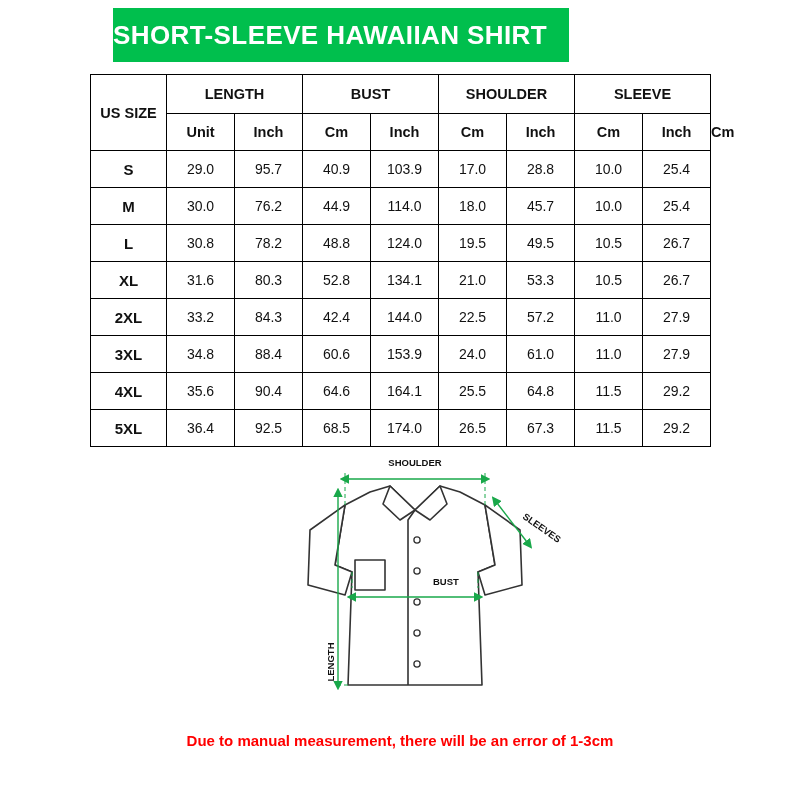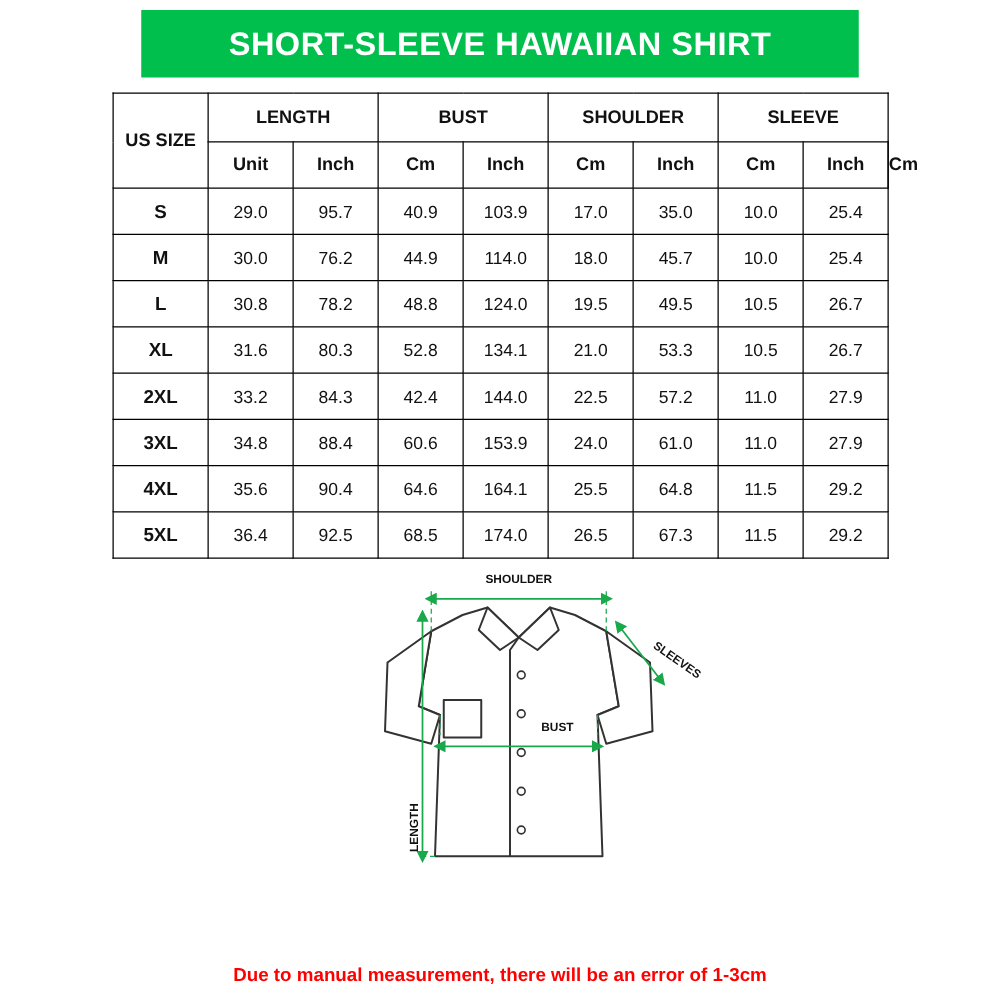--- a/index.html
+++ b/index.html
@@ -18,26 +18,25 @@
     width: 800px;
     height: 800px;
     box-sizing: border-box;
   }
 
   
   .header {
     position: absolute;
     left: 113px;
     top: 8px;
-    width: 574px;
+    width: 456px;
     height: 54px;
     background: #00bf4d;
     display: flex;
     align-items: center;
-    justify-content: center;
   }
   .header-title {
     color: #ffffff;
     font-size: 26px;
     font-weight: bold;
     letter-spacing: 0.4px;
     white-space: nowrap;
   }
 
   
@@ -90,21 +89,21 @@
     font-family: "Liberation Sans", sans-serif;
     font-size: 9.5px;
     font-weight: bold;
     fill: #111111;
   }
 
   
   .note {
     position: absolute;
     left: 0;
-    top: 772px;
+    top: 732px;
     width: 800px;
     text-align: center;
     color: #ff0000;
     font-size: 15px;
     font-weight: bold;
   }
 </style>
 </head>
 <body>
 
@@ -148,21 +147,21 @@
         </tr>
       </thead>
       <tbody>
         <tr>
           <td class="rowhead">S</td>
           <td>29.0</td>
           <td>95.7</td>
           <td>40.9</td>
           <td>103.9</td>
           <td>17.0</td>
-          <td>35.0</td>
+          <td>28.8</td>
           <td>10.0</td>
           <td>25.4</td>
         </tr>
         <tr>
           <td class="rowhead">M</td>
           <td>30.0</td>
           <td>76.2</td>
           <td>44.9</td>
           <td>114.0</td>
           <td>18.0</td>

